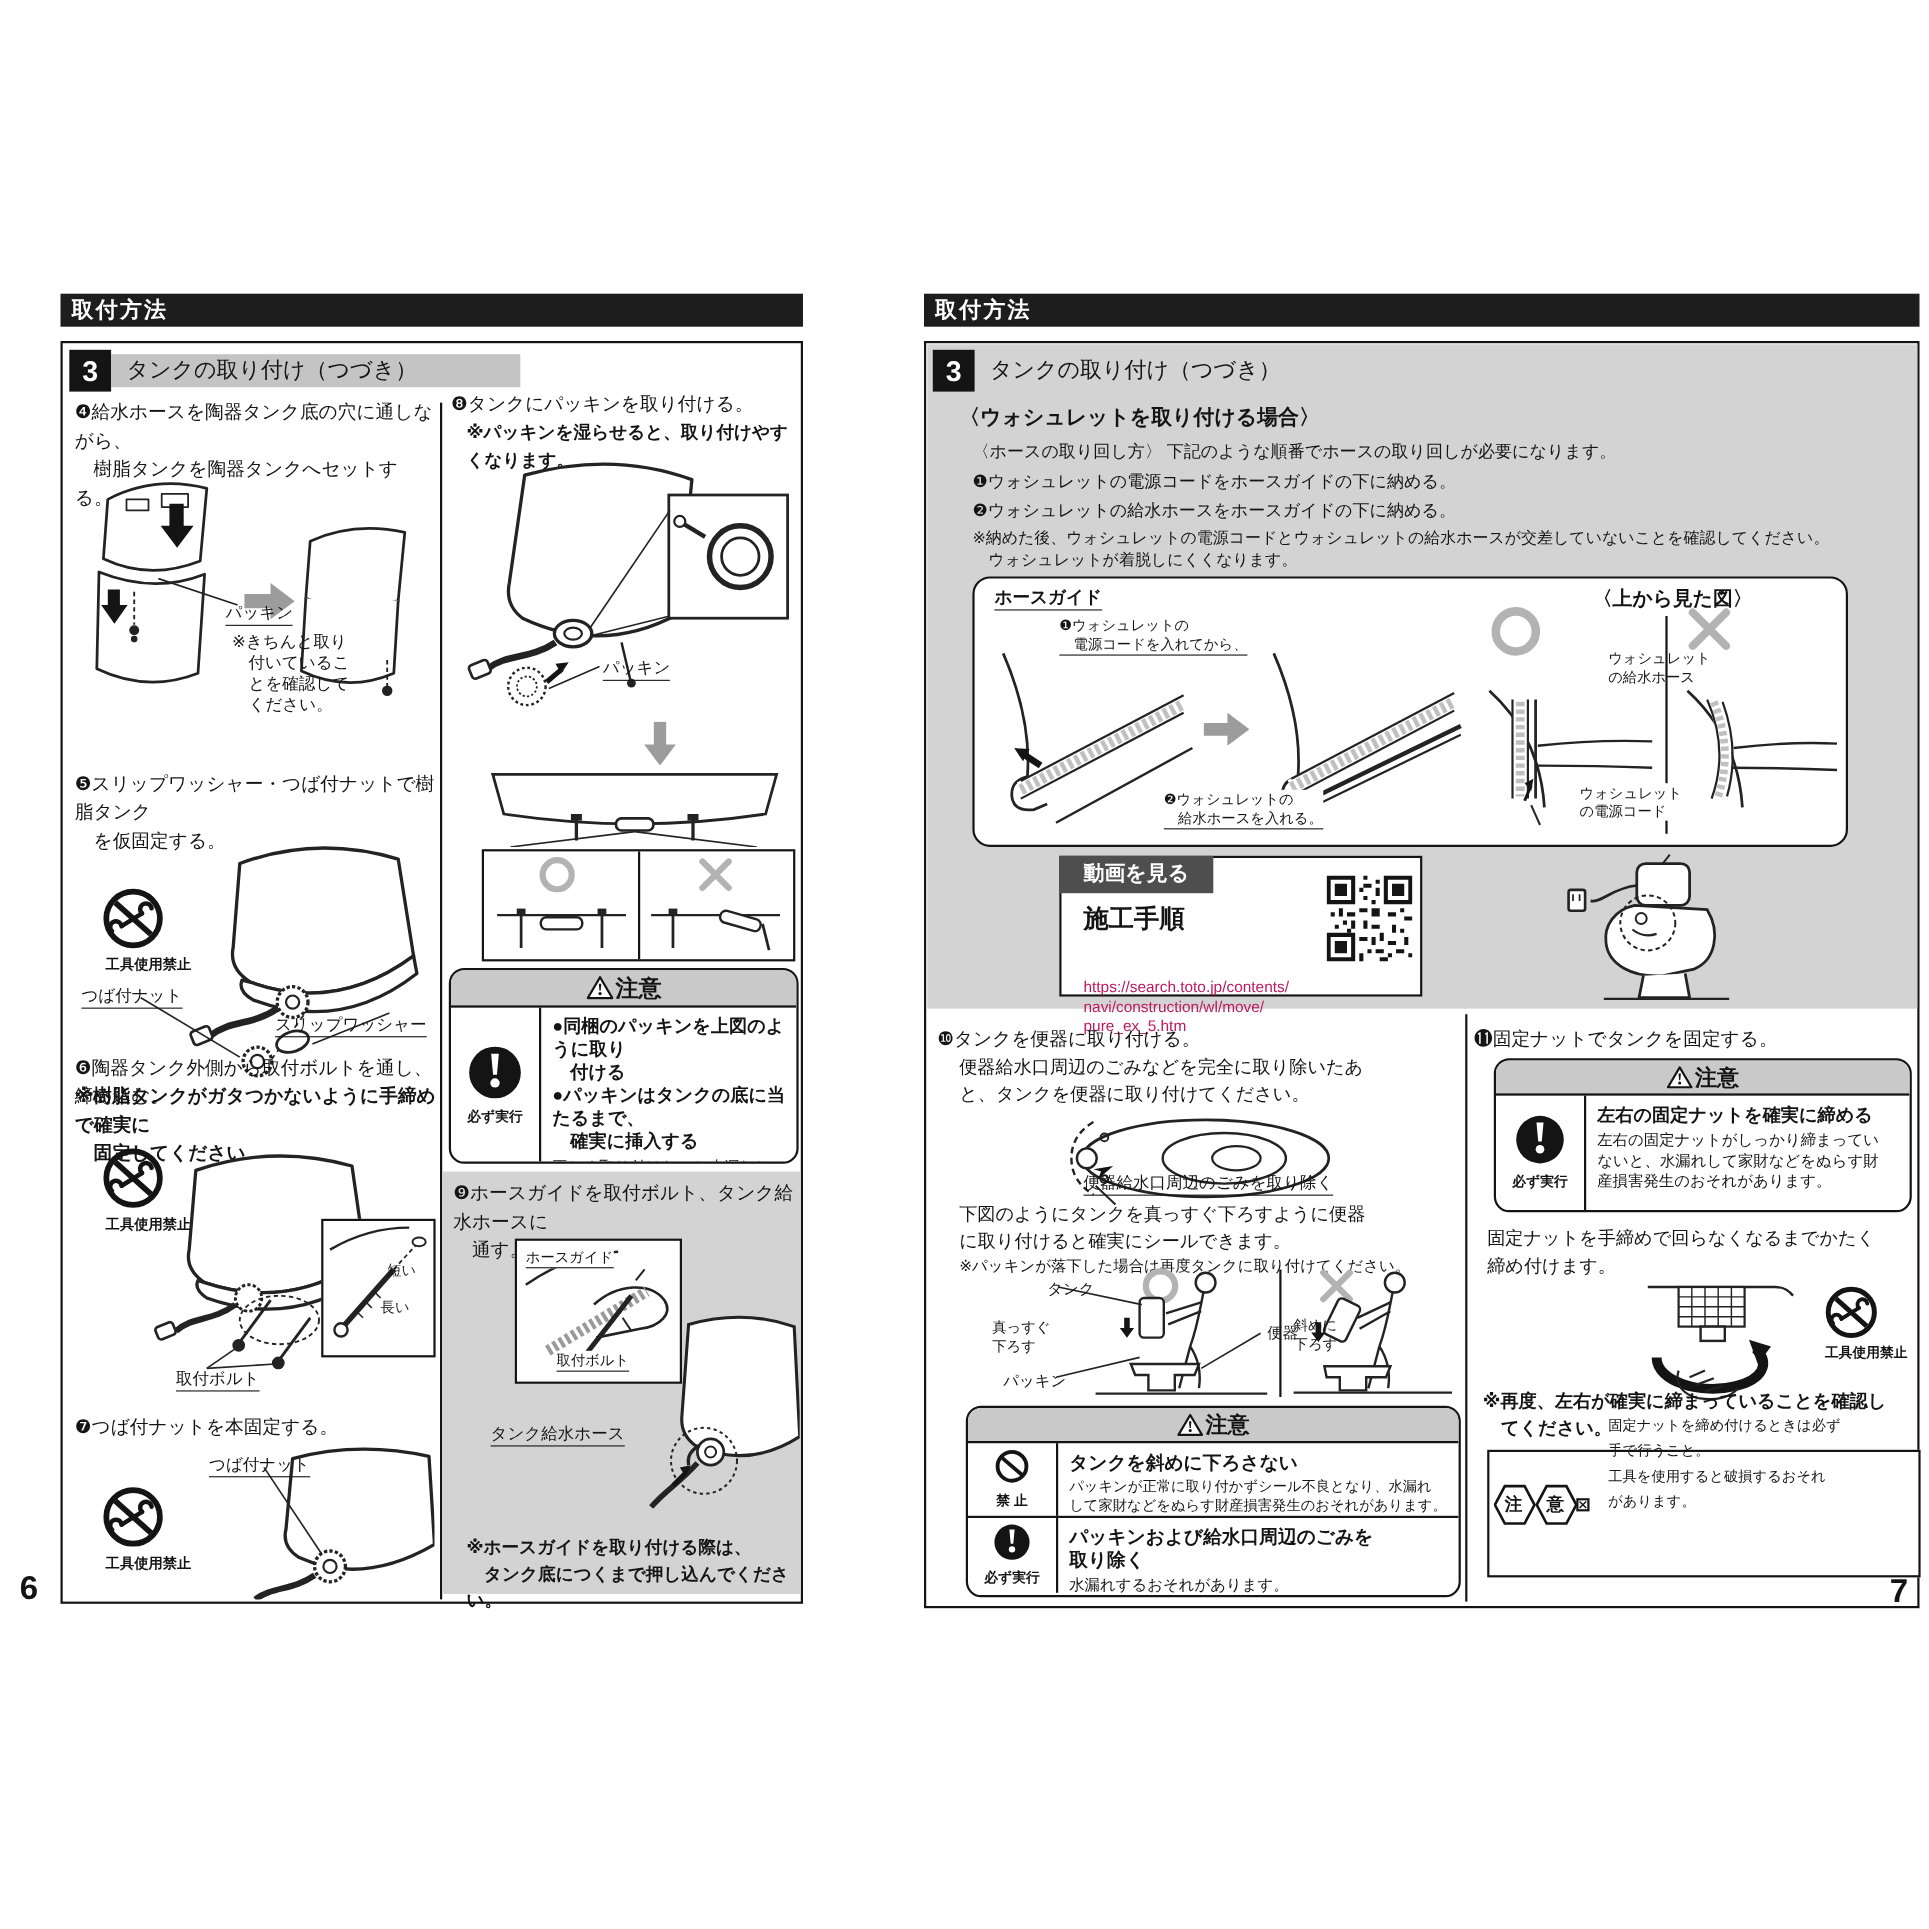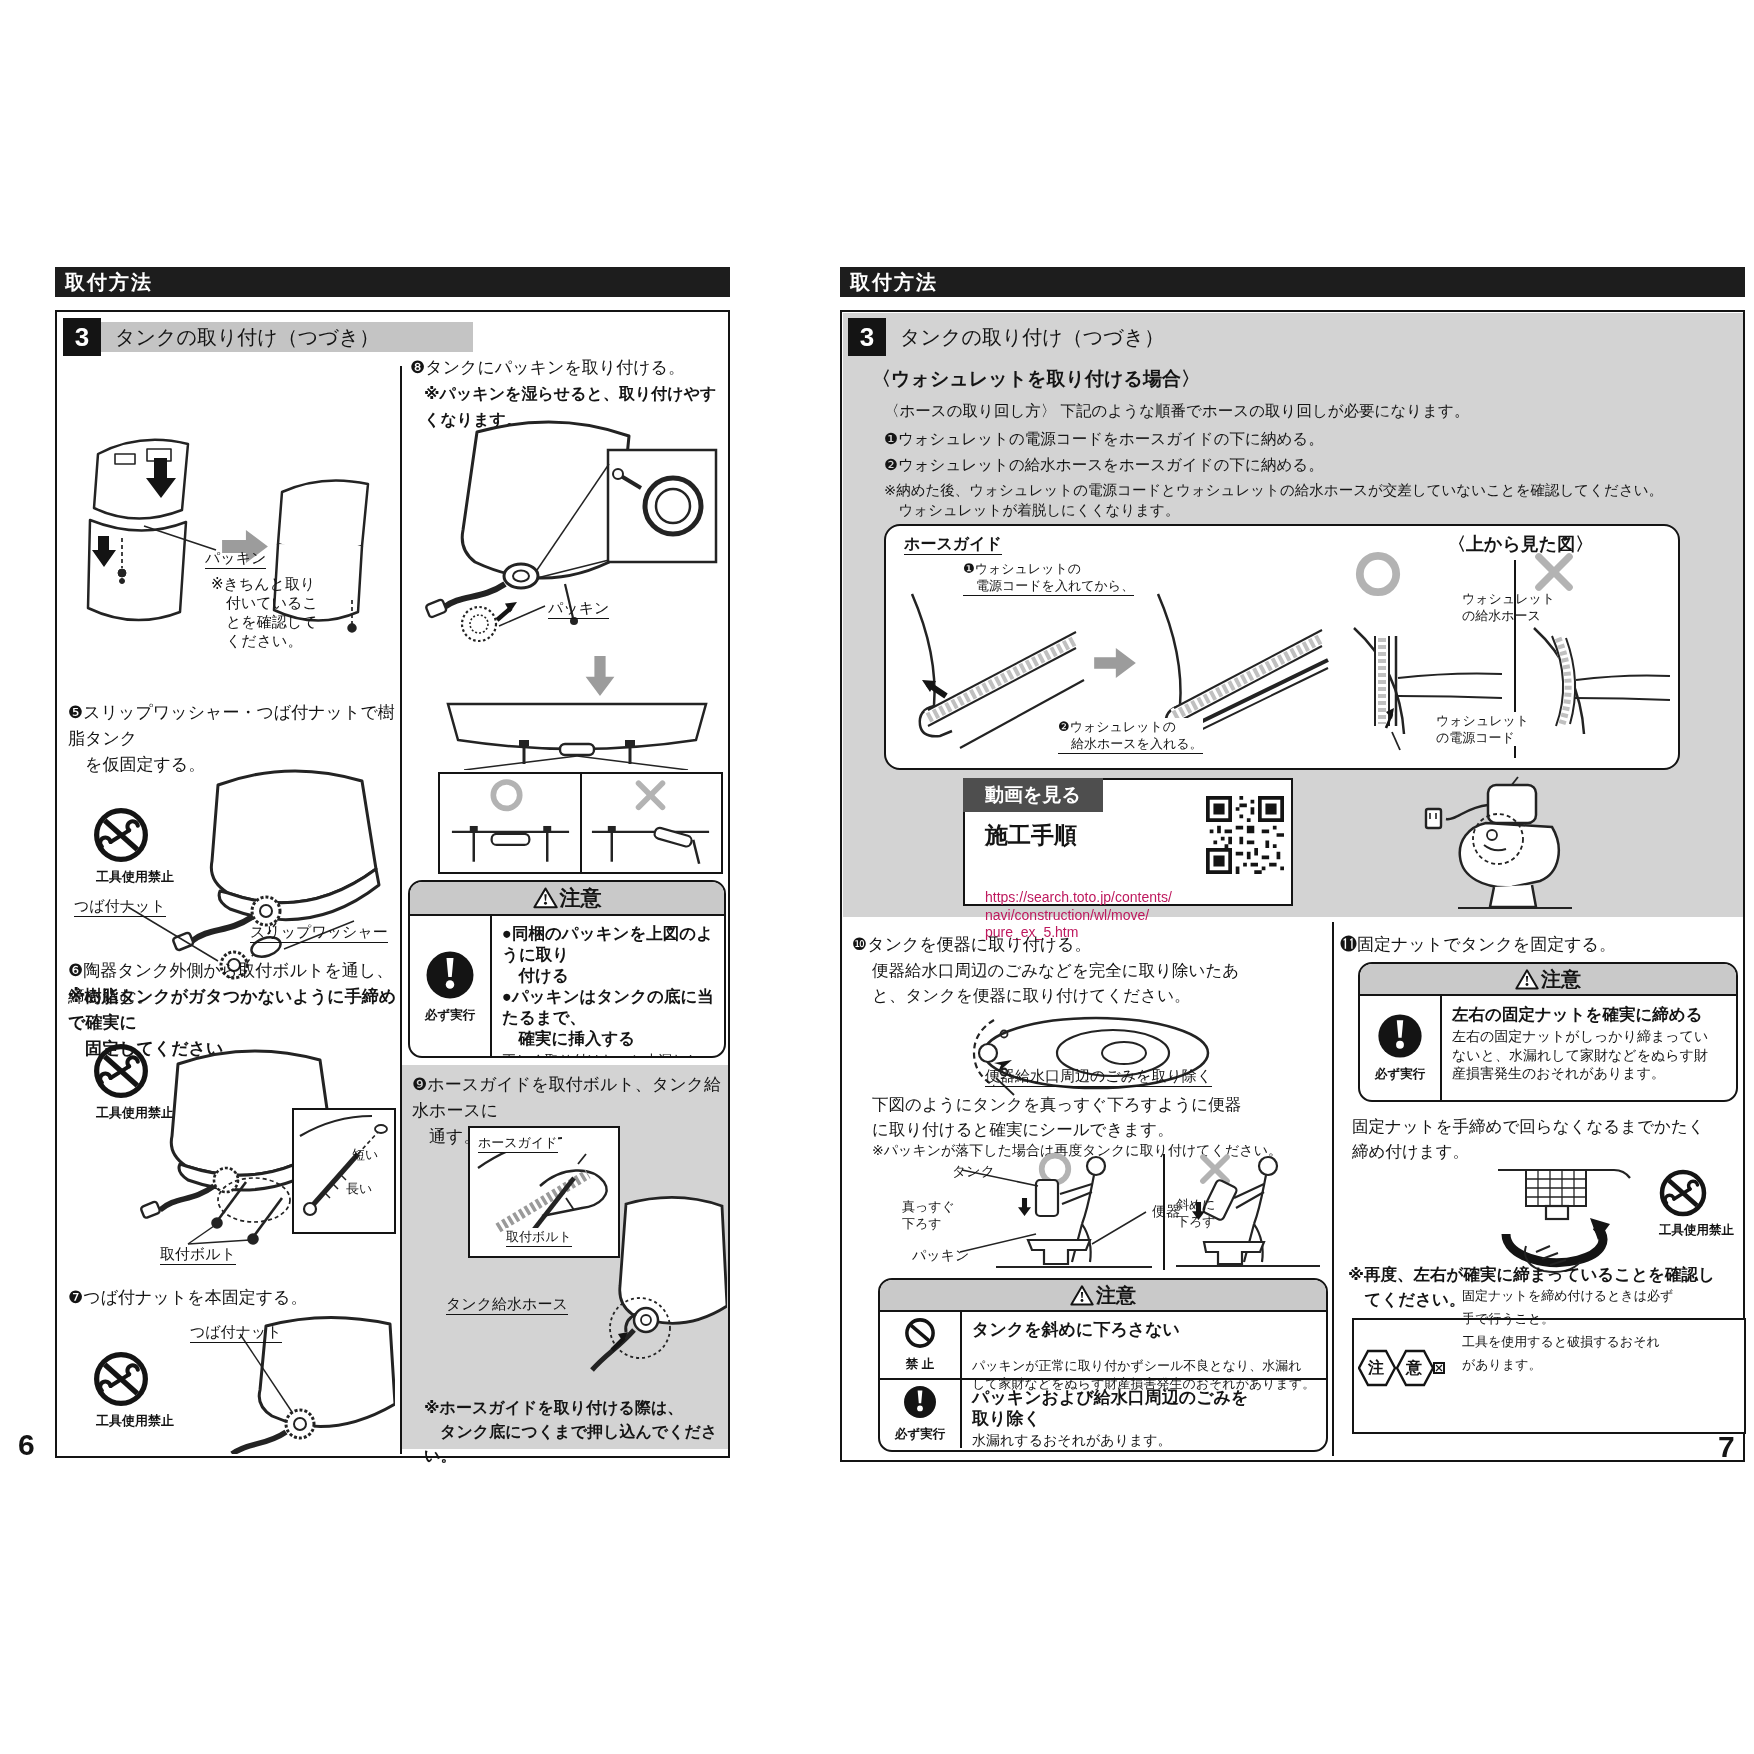--- a/index.html
+++ b/index.html
@@ -22,21 +22,21 @@
 .grayfill{background:#d3d3d3}
 .caubox{border:2.5px solid #141414;border-radius:14px;background:#fff;overflow:hidden}
 .cauhdr{background:#c9c9c9;border-bottom:2px solid #141414;display:flex;align-items:center;justify-content:center;gap:2px;font-weight:bold;font-size:21px}
 .caurow{display:flex;align-items:stretch}
 .bt{border-top:2px solid #141414}
 .cauicon{border-right:2px solid #141414;display:flex;flex-direction:column;align-items:center;justify-content:center;padding:5px 3px;flex:0 0 82px}
 .cap{font-size:12.5px;font-weight:bold;white-space:nowrap;margin-top:7px}
 .cautext{flex:1;padding:7px 10px 7px 10px}
 .caubold{font-weight:bold;font-size:16.5px;line-height:22px}
 .caubody{font-size:14.5px;line-height:19px;margin-top:2px}
-.caubody13{font-size:13px;line-height:17.5px;margin-top:16px}
+.caubody13{font-size:13px;line-height:17.5px;margin-top:1px}
 .iconcap{font-size:13px;font-weight:bold;text-align:right;white-space:nowrap}
 .pagenum{font-size:30px;font-weight:bold}
 .vbar{background:#4e4e4e;color:#fff;font-weight:bold;font-size:19px;line-height:34px;text-align:center}
 .notebox{border:2px solid #141414;background:#fff}
 .diagbox{border:2.5px solid #141414;border-radius:16px;background:#fff}
 .insetbox{border:2px solid #141414;background:#fff}
 </style>
 </head>
 <body>
 
@@ -84,20 +84,22 @@
     </symbol>
 </svg>
 
 <div class="abs" style="left:0;top:0;width:800px;height:1754px">
   <div class="abs hdrbar" style="left:55px;top:267px;width:675px;height:30px"><span data-bind="page6.header">取付方法</span></div>
   <div class="abs pagebox" style="left:55px;top:310px;width:675px;height:1148px"></div>
   <div class="abs secnum" data-bind="page6.sec_num" style="left:63px;top:318px">3</div>
   <div class="abs secbar" data-bind="page6.sec_title" style="left:101px;top:322px;width:372px;height:30px">タンクの取り付け（つづき）</div>
   <div class="abs vline" style="left:400px;top:366px;height:1088px"></div>
 
+  <div class="abs step" data-bind="page6.col1.step4" style="left:68px;top:362px;width:328px">❹給水ホースを陶器タンク底の穴に通しながら、
+　樹脂タンクを陶器タンクへセットする。</div>
 
   <svg class="abs" style="left:70px;top:418px" width="320" height="215" viewBox="0 0 320 215">
     <g fill="#fff" stroke="#232323" stroke-width="2.5" stroke-linejoin="round">
       <path d="M28 36 Q70 14 118 26 L112 92 Q66 110 24 90 Z"></path>
       <path d="M45 36 h20 v10 h-20 z M77 31 h24 v12 h-24 z" stroke-width="1.6"></path>
       <path d="M20 102 Q70 122 116 104 L110 194 Q64 212 18 190 Z"></path>
     </g>
     <path d="M84 40 h13 v20 h9 l-15 20 -15 -20 h8 z" fill="#141414"></path>
     <path d="M28 118 h11 v14 h7 l-12 17 -12 -17 h6 z" fill="#141414"></path>
     <g stroke="#232323" fill="none">

